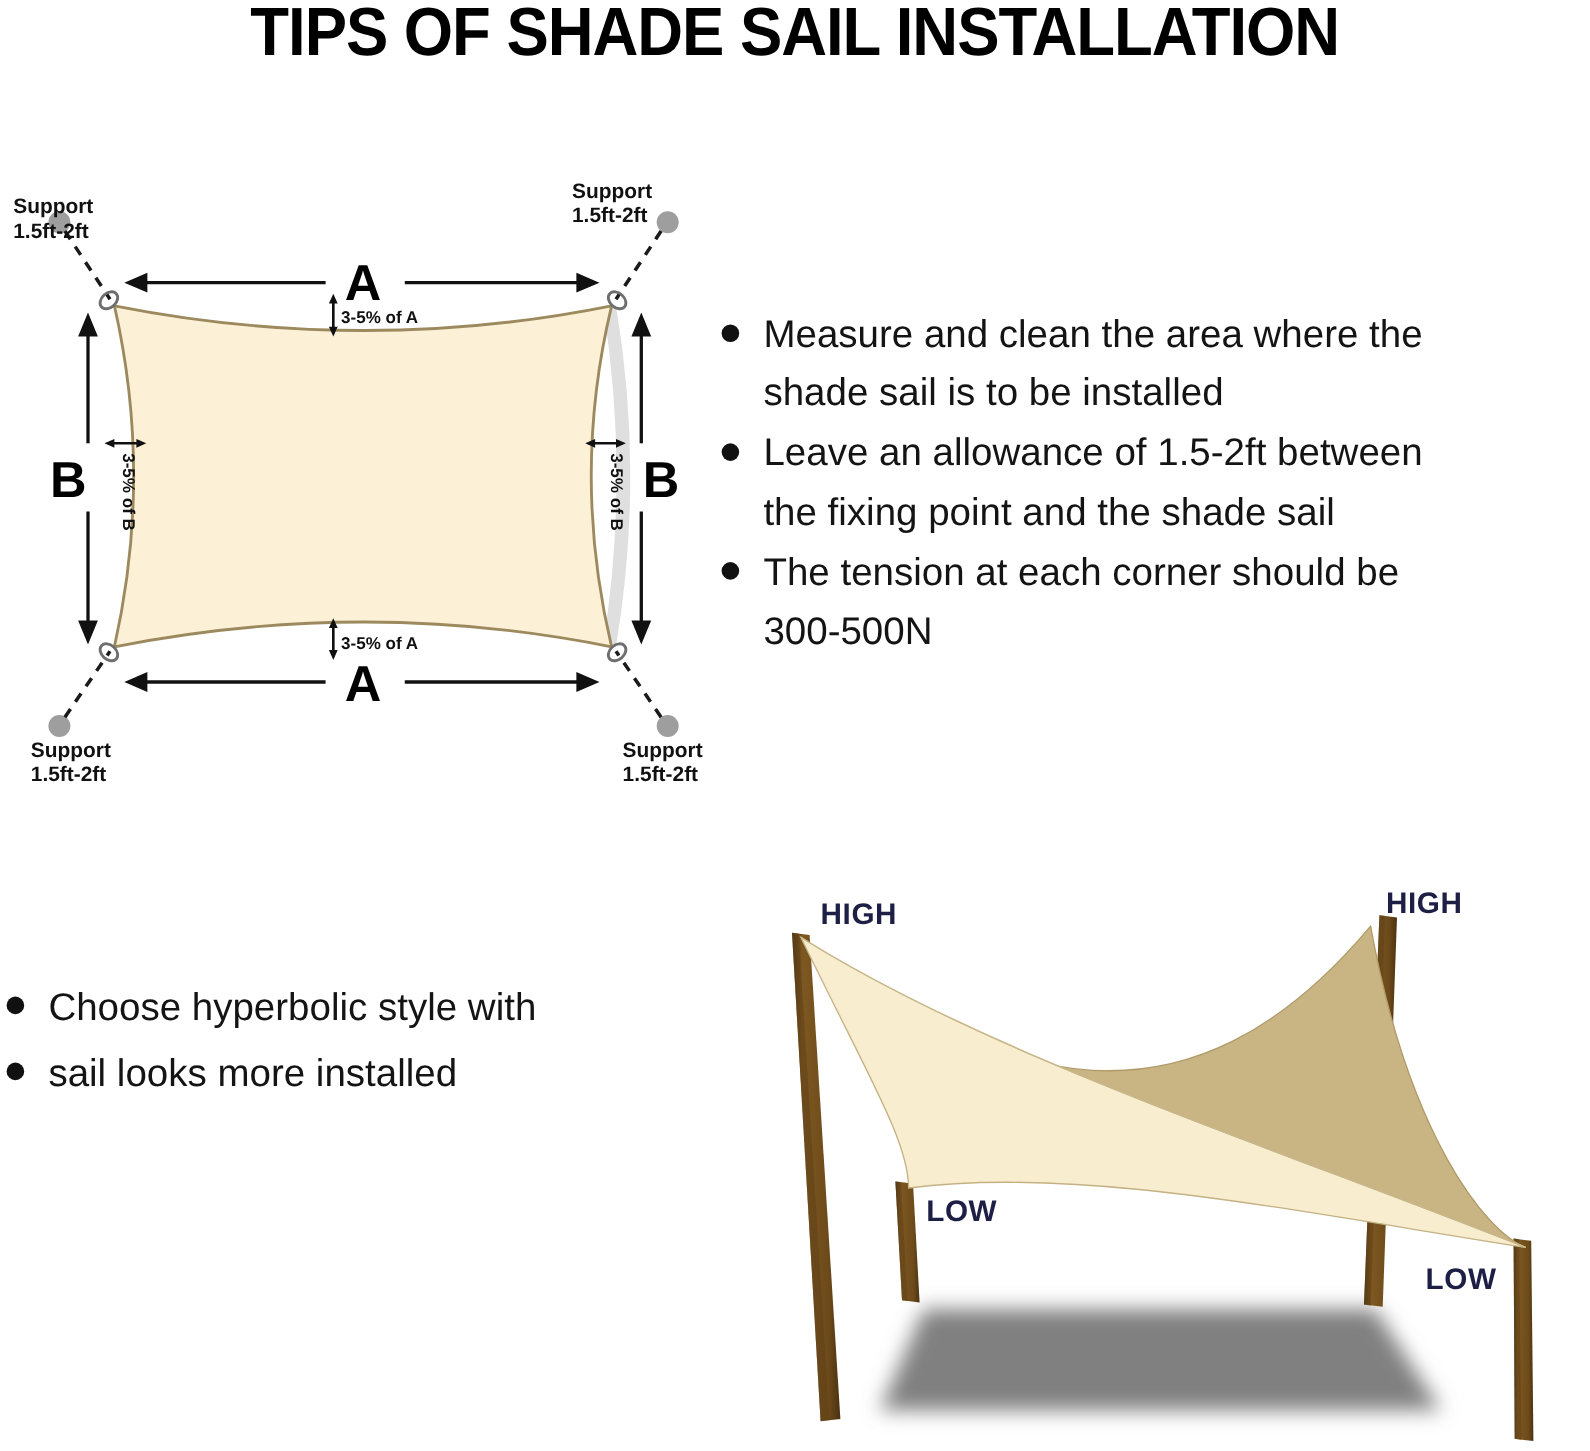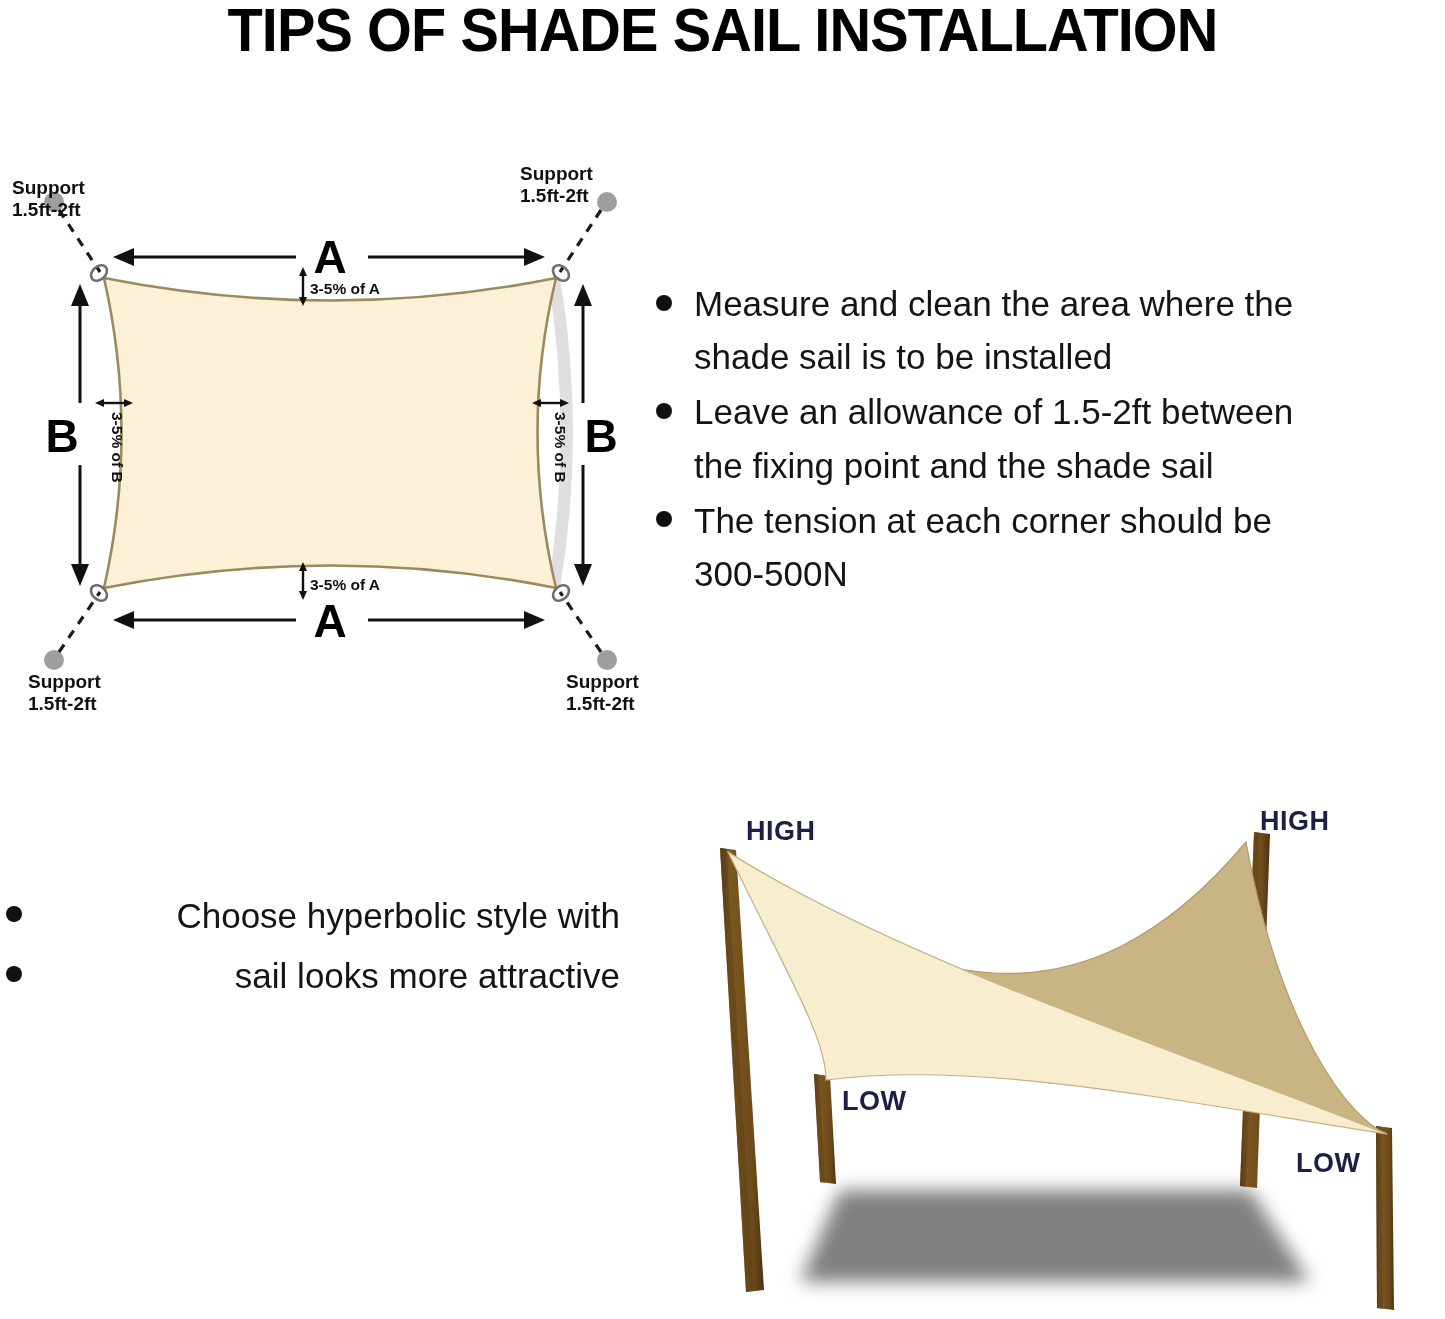--- a/index.html
+++ b/index.html
@@ -68,21 +68,21 @@
     color:#141414;
   }
   #bullets-top li{margin-bottom:2px;}
   #bullets-top li .dot{top:0.50em;width:16px;height:16px;}
 
   #bullets-bottom{
     left:0px;top:888px;width:620px;
     font-size:35px;line-height:1.60;
     color:#141414;
   }
-  #bullets-bottom li{padding-left:44px;margin-bottom:4px;text-align:right;}
+  #bullets-bottom li{padding-left:44px;margin-bottom:4px;}
   #bullets-bottom li .dot{left:6px;top:0.52em;width:16px;height:16px;}
 
   
   #hyper{left:650px;top:790px;width:795px;height:529px;font-weight:bold;}
   #hyper svg{display:block;}
   .hl-lbl{
     font-family:"Liberation Sans", sans-serif;
     font-size:27px;
     fill:#1d1f45;
     letter-spacing:0.5px;
@@ -220,21 +220,21 @@
   </li>
 </ul>
 
 <ul class="abs bullets" id="bullets-bottom">
   <li>
     <span class="dot"></span>
     <span class="txt">Choose hyperbolic style with</span>
   </li>
   <li>
     <span class="dot"></span>
-    <span class="txt">sail looks more attractive</span>
+    <span class="txt">sail looks more installed</span>
   </li>
 </ul>
 
 <div class="abs" id="hyper">
   <svg width="795" height="529" viewBox="0 0 795 529">
     <defs>
       <filter id="shadowBlur" x="-30%" y="-60%" width="160%" height="260%">
         <feGaussianBlur stdDeviation="9"></feGaussianBlur>
       </filter>
       <linearGradient id="postGrad" x1="0" y1="0" x2="1" y2="0">

